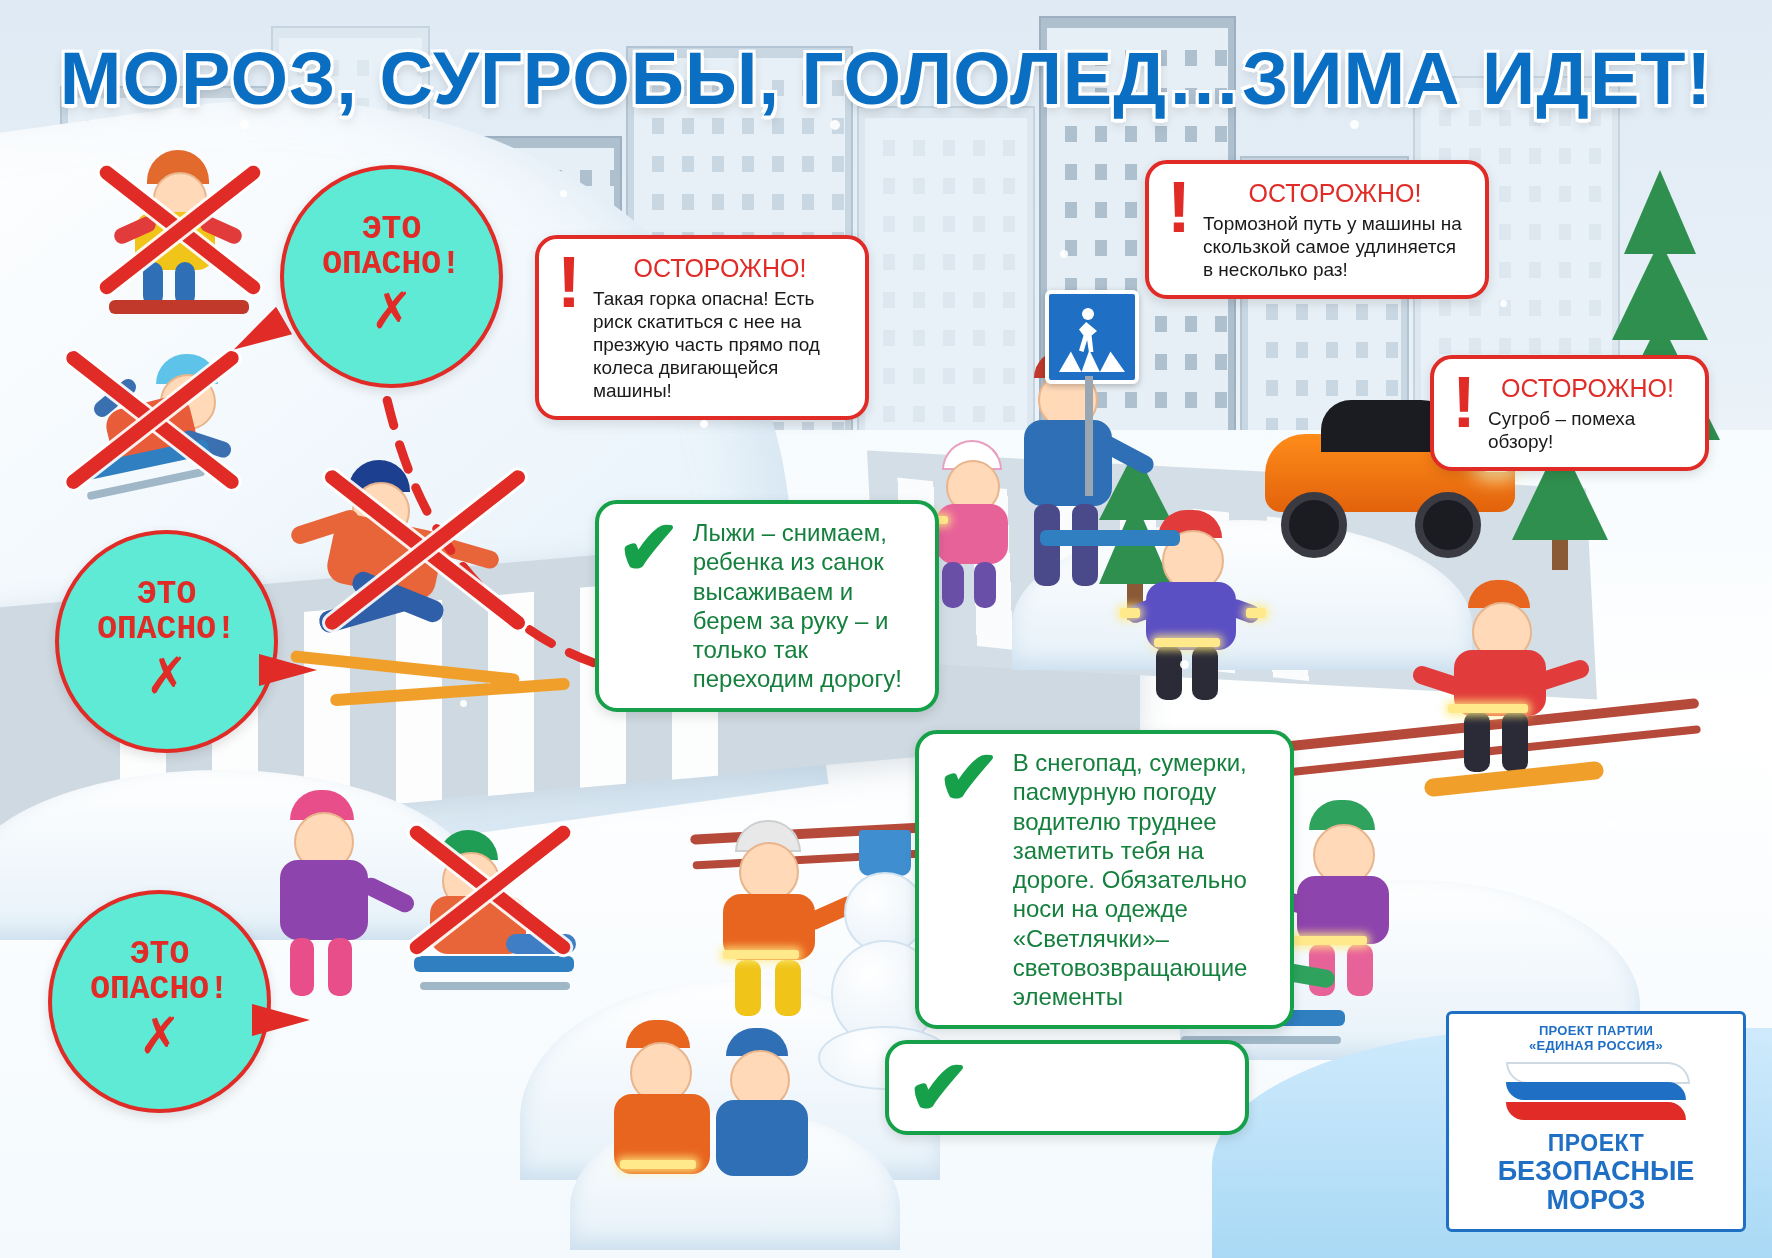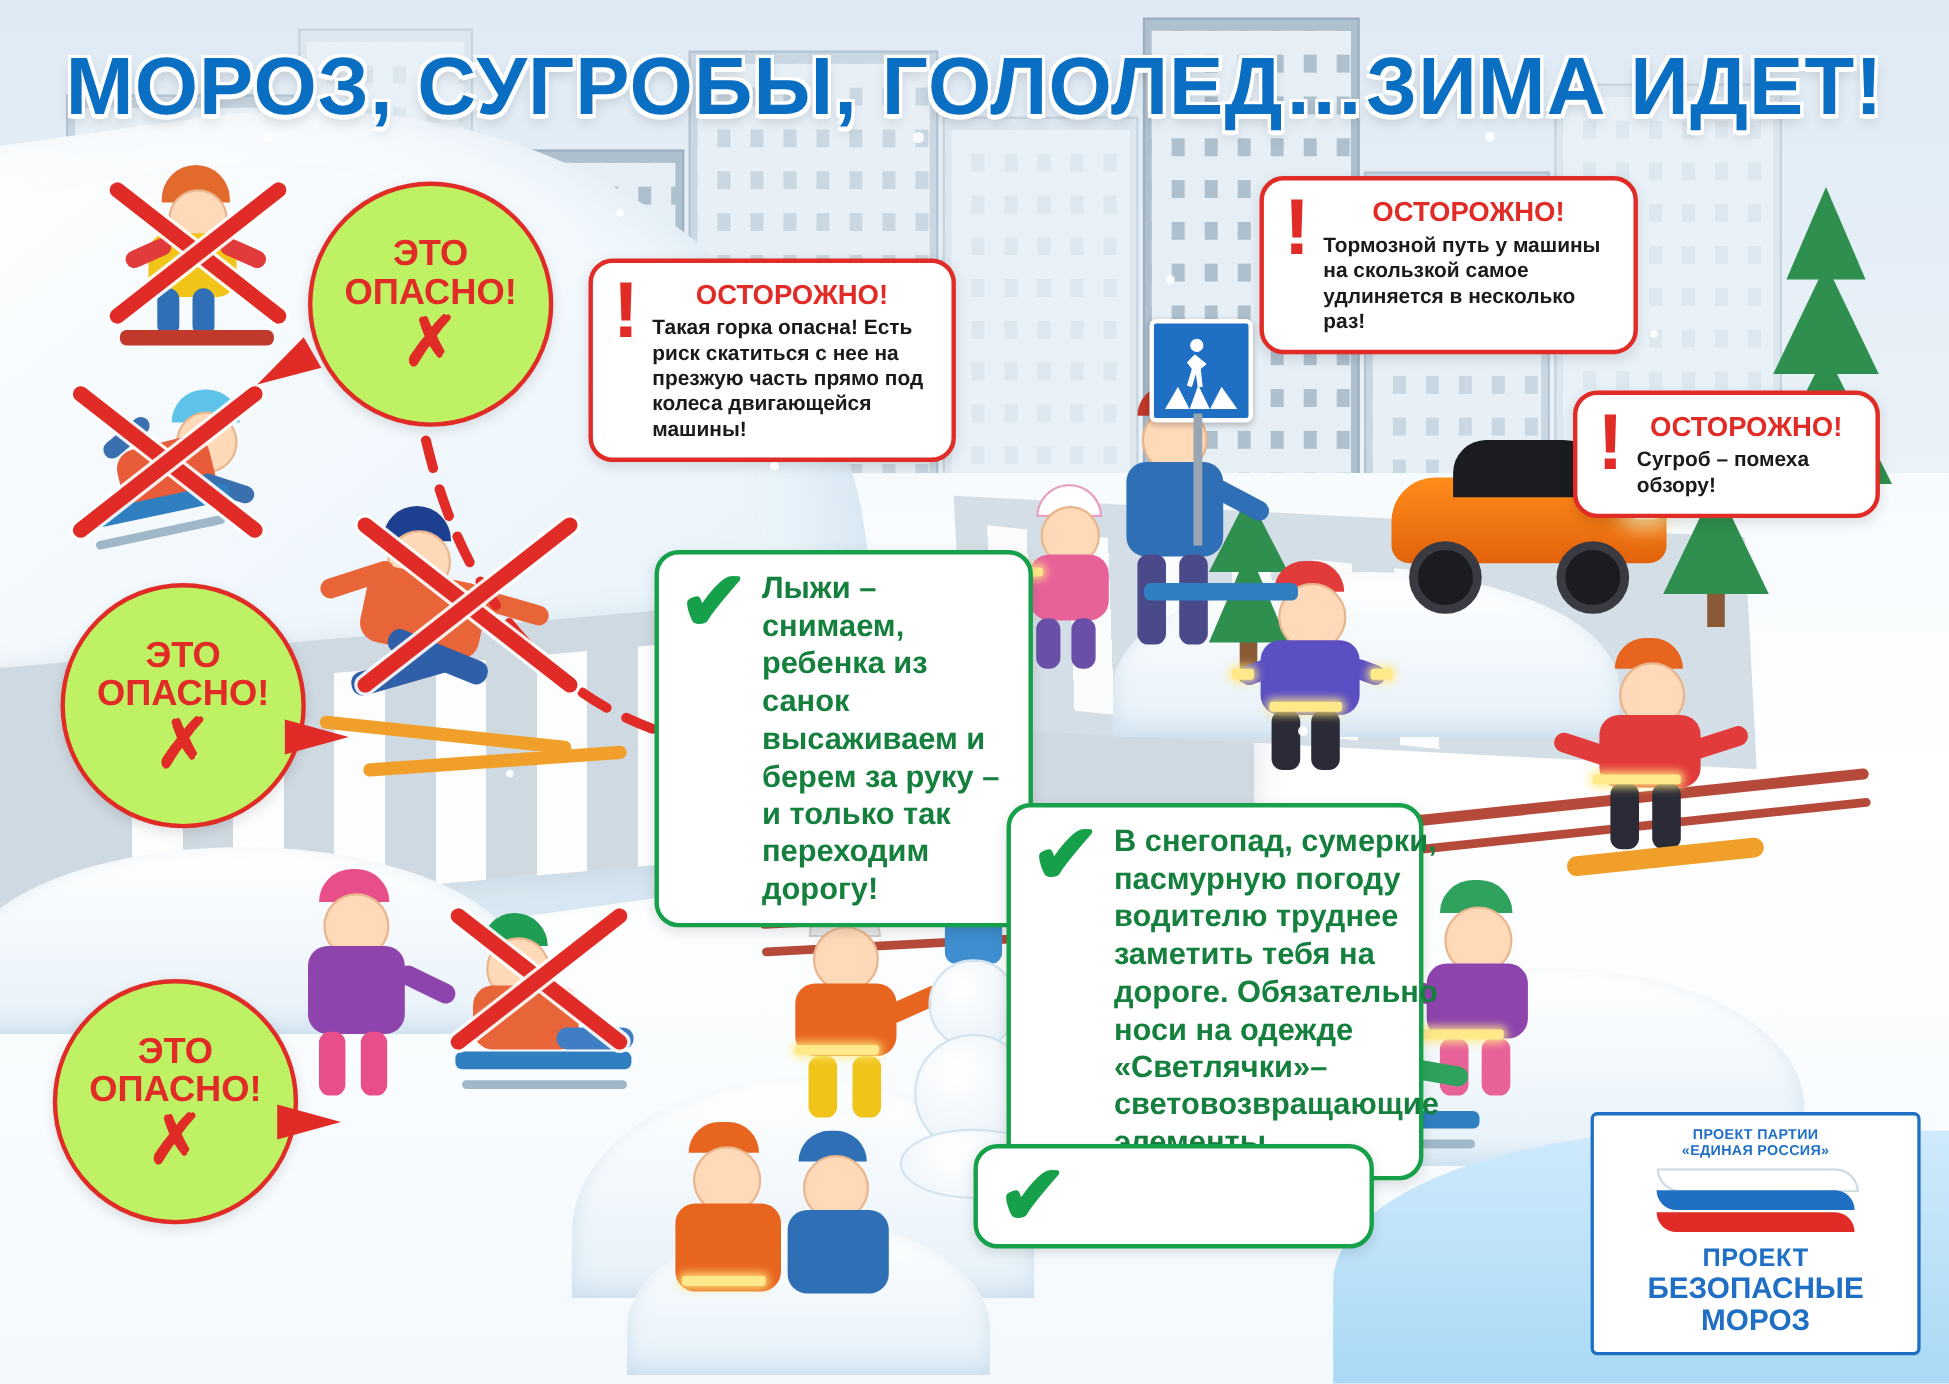--- a/index.html
+++ b/index.html
@@ -175,54 +175,55 @@
     color: #e02b26;
     font-weight: bold;
     font-size: 72px;
     line-height: .82;
     flex: 0 0 auto;
   }
   .bubble .txt {
     color: #1a1a1a;
     font-size: 19px;
     line-height: 1.22;
-    font-weight: bold;
+    font-weight: normal;
   }
   .bubble .txt .t-head {
     display: block;
     color: #e02b26;
     font-size: 25px;
     margin-bottom: 3px;
     text-align: center;
   }
   .bubble.tip {
     border-color: #17a04a;
   }
   .bubble.tip .check {
     color: #17a04a;
     font-size: 76px;
     line-height: .78;
     font-weight: bold;
     flex: 0 0 auto;
   }
-  .bubble.tip .txt { color: #15803d; font-size: 28px; }
+  .bubble.tip .txt { color: #15803d; font-size: 24px; }
 
   
   .danger {
     position: absolute;
     width: 215px; height: 215px;
-    background: #bef264;
+    background: #5eead4;
     border: 4px solid #e02b26;
     border-radius: 50%;
     display: flex;
     flex-direction: column;
     align-items: center;
     justify-content: center;
     z-index: 31;
     box-shadow: 0 4px 12px rgba(0,0,0,.12);
+    font-family: Liberation Mono, monospace;
   }
   .danger .d1, .danger .d2 {
     color: #e02b26;
     font-weight: bold;
     font-size: 33px;
     line-height: 1.05;
   }
   .danger .x {
     color: #e02b26;
     font-weight: bold;

